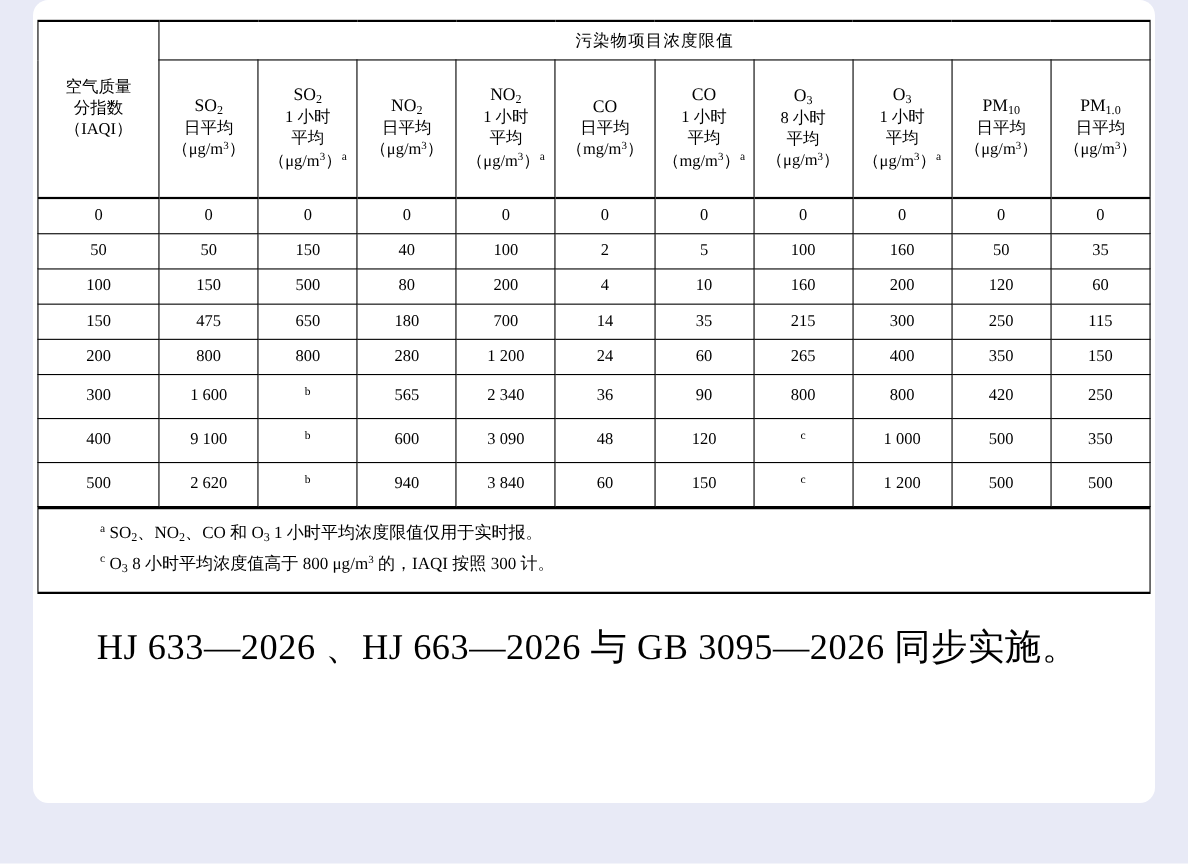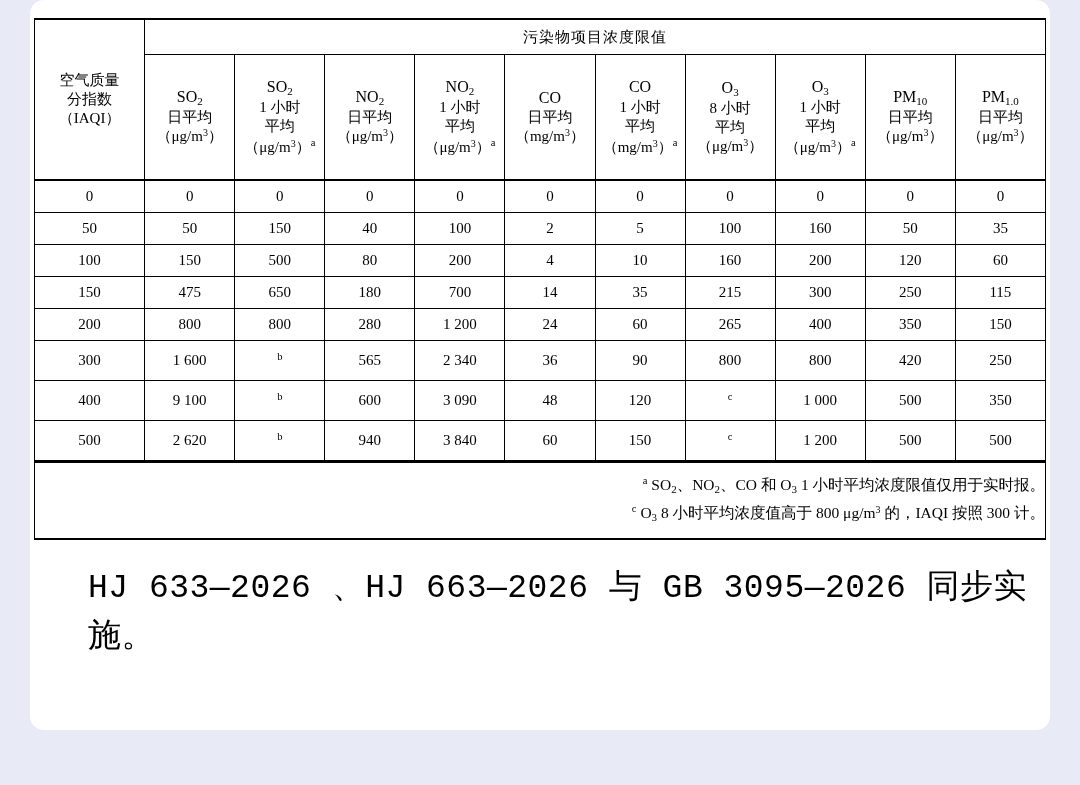--- a/index.html
+++ b/index.html
@@ -75,34 +75,33 @@
   .tall td { height: 35px; }
   .fn-box {
     border-left: 1px solid #000;
     border-right: 1px solid #000;
     border-bottom: 2px solid #000;
     border-top: 2px solid #000;
     padding: 8px 0 10px 56px;
     width: 1012px;
     box-sizing: border-box;
     background: #fff;
-    text-align: right;
   }
   .fn-line {
     font-size: 15.5px;
     line-height: 1.78;
     color: #000;
     white-space: nowrap;
   }
   .caption {
     position: absolute;
     left: 58px;
     top: 565px;
     width: 950px;
-    font-family: Liberation Mono, monospace;
+    font-family: Liberation Serif, serif;
     font-size: 33px;
     line-height: 1.48;
     color: #000;
     letter-spacing: 0.5px;
   }
 </style>
 </head>
 <body>
 
 <div class="page">

